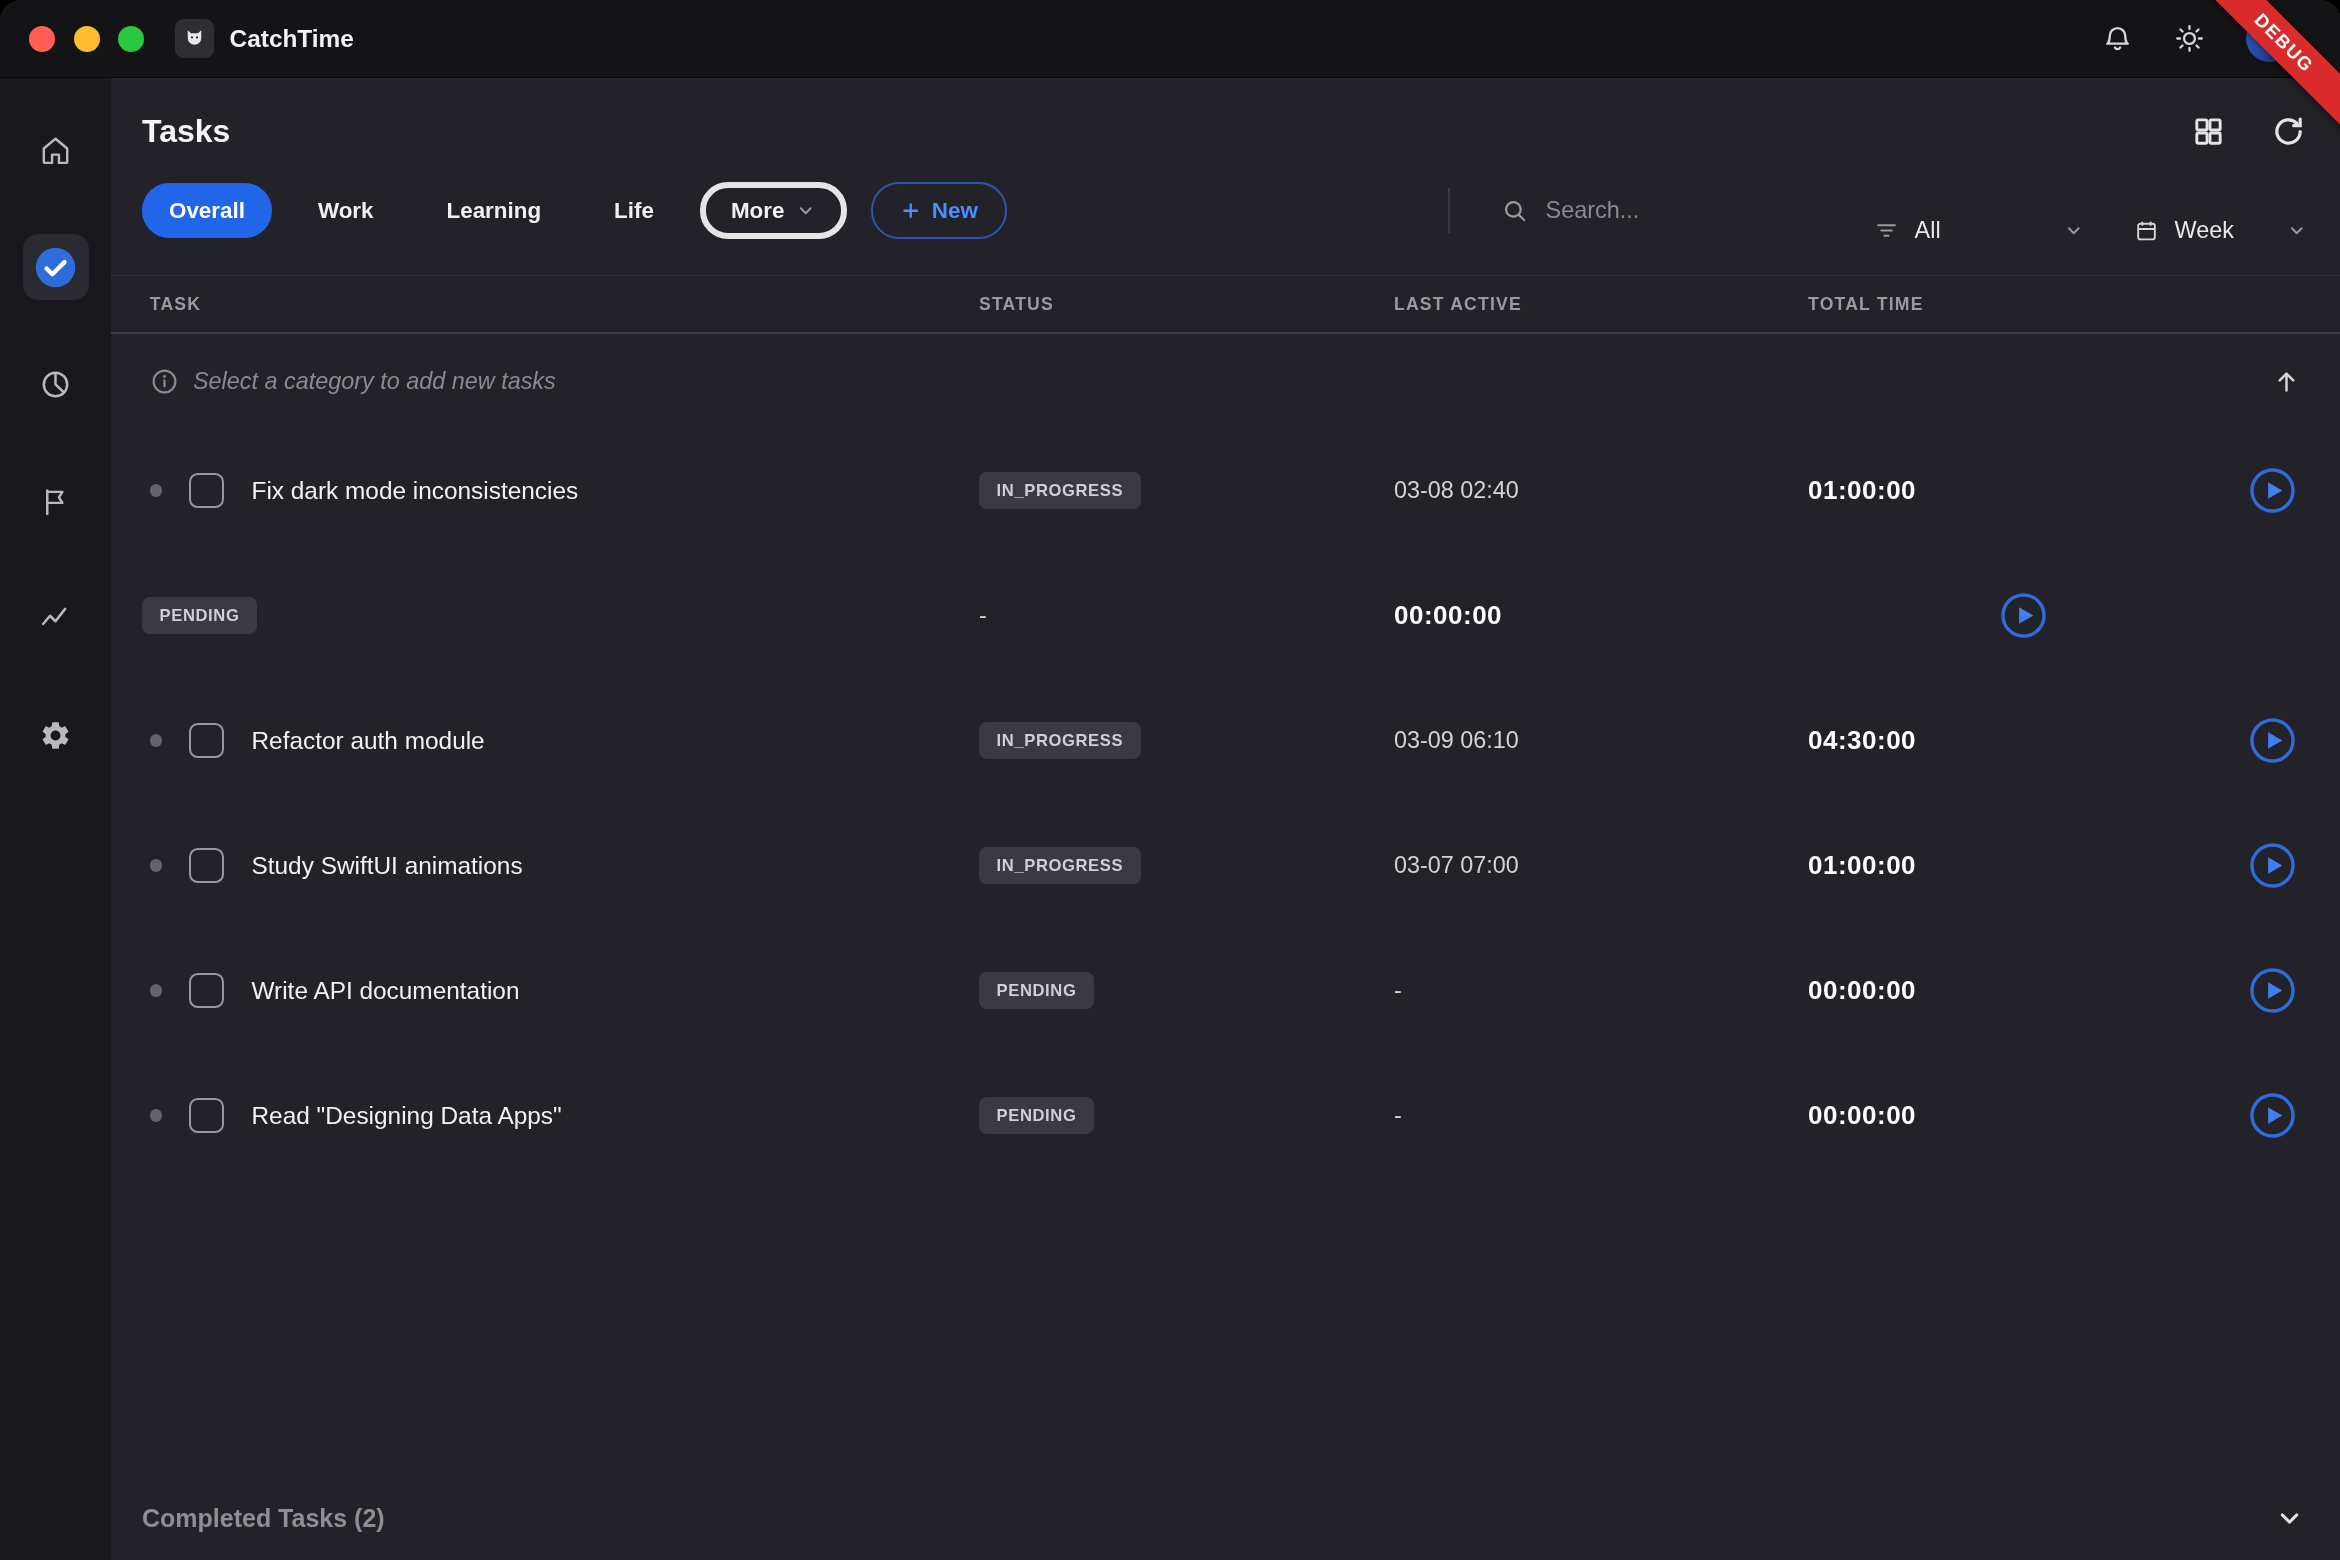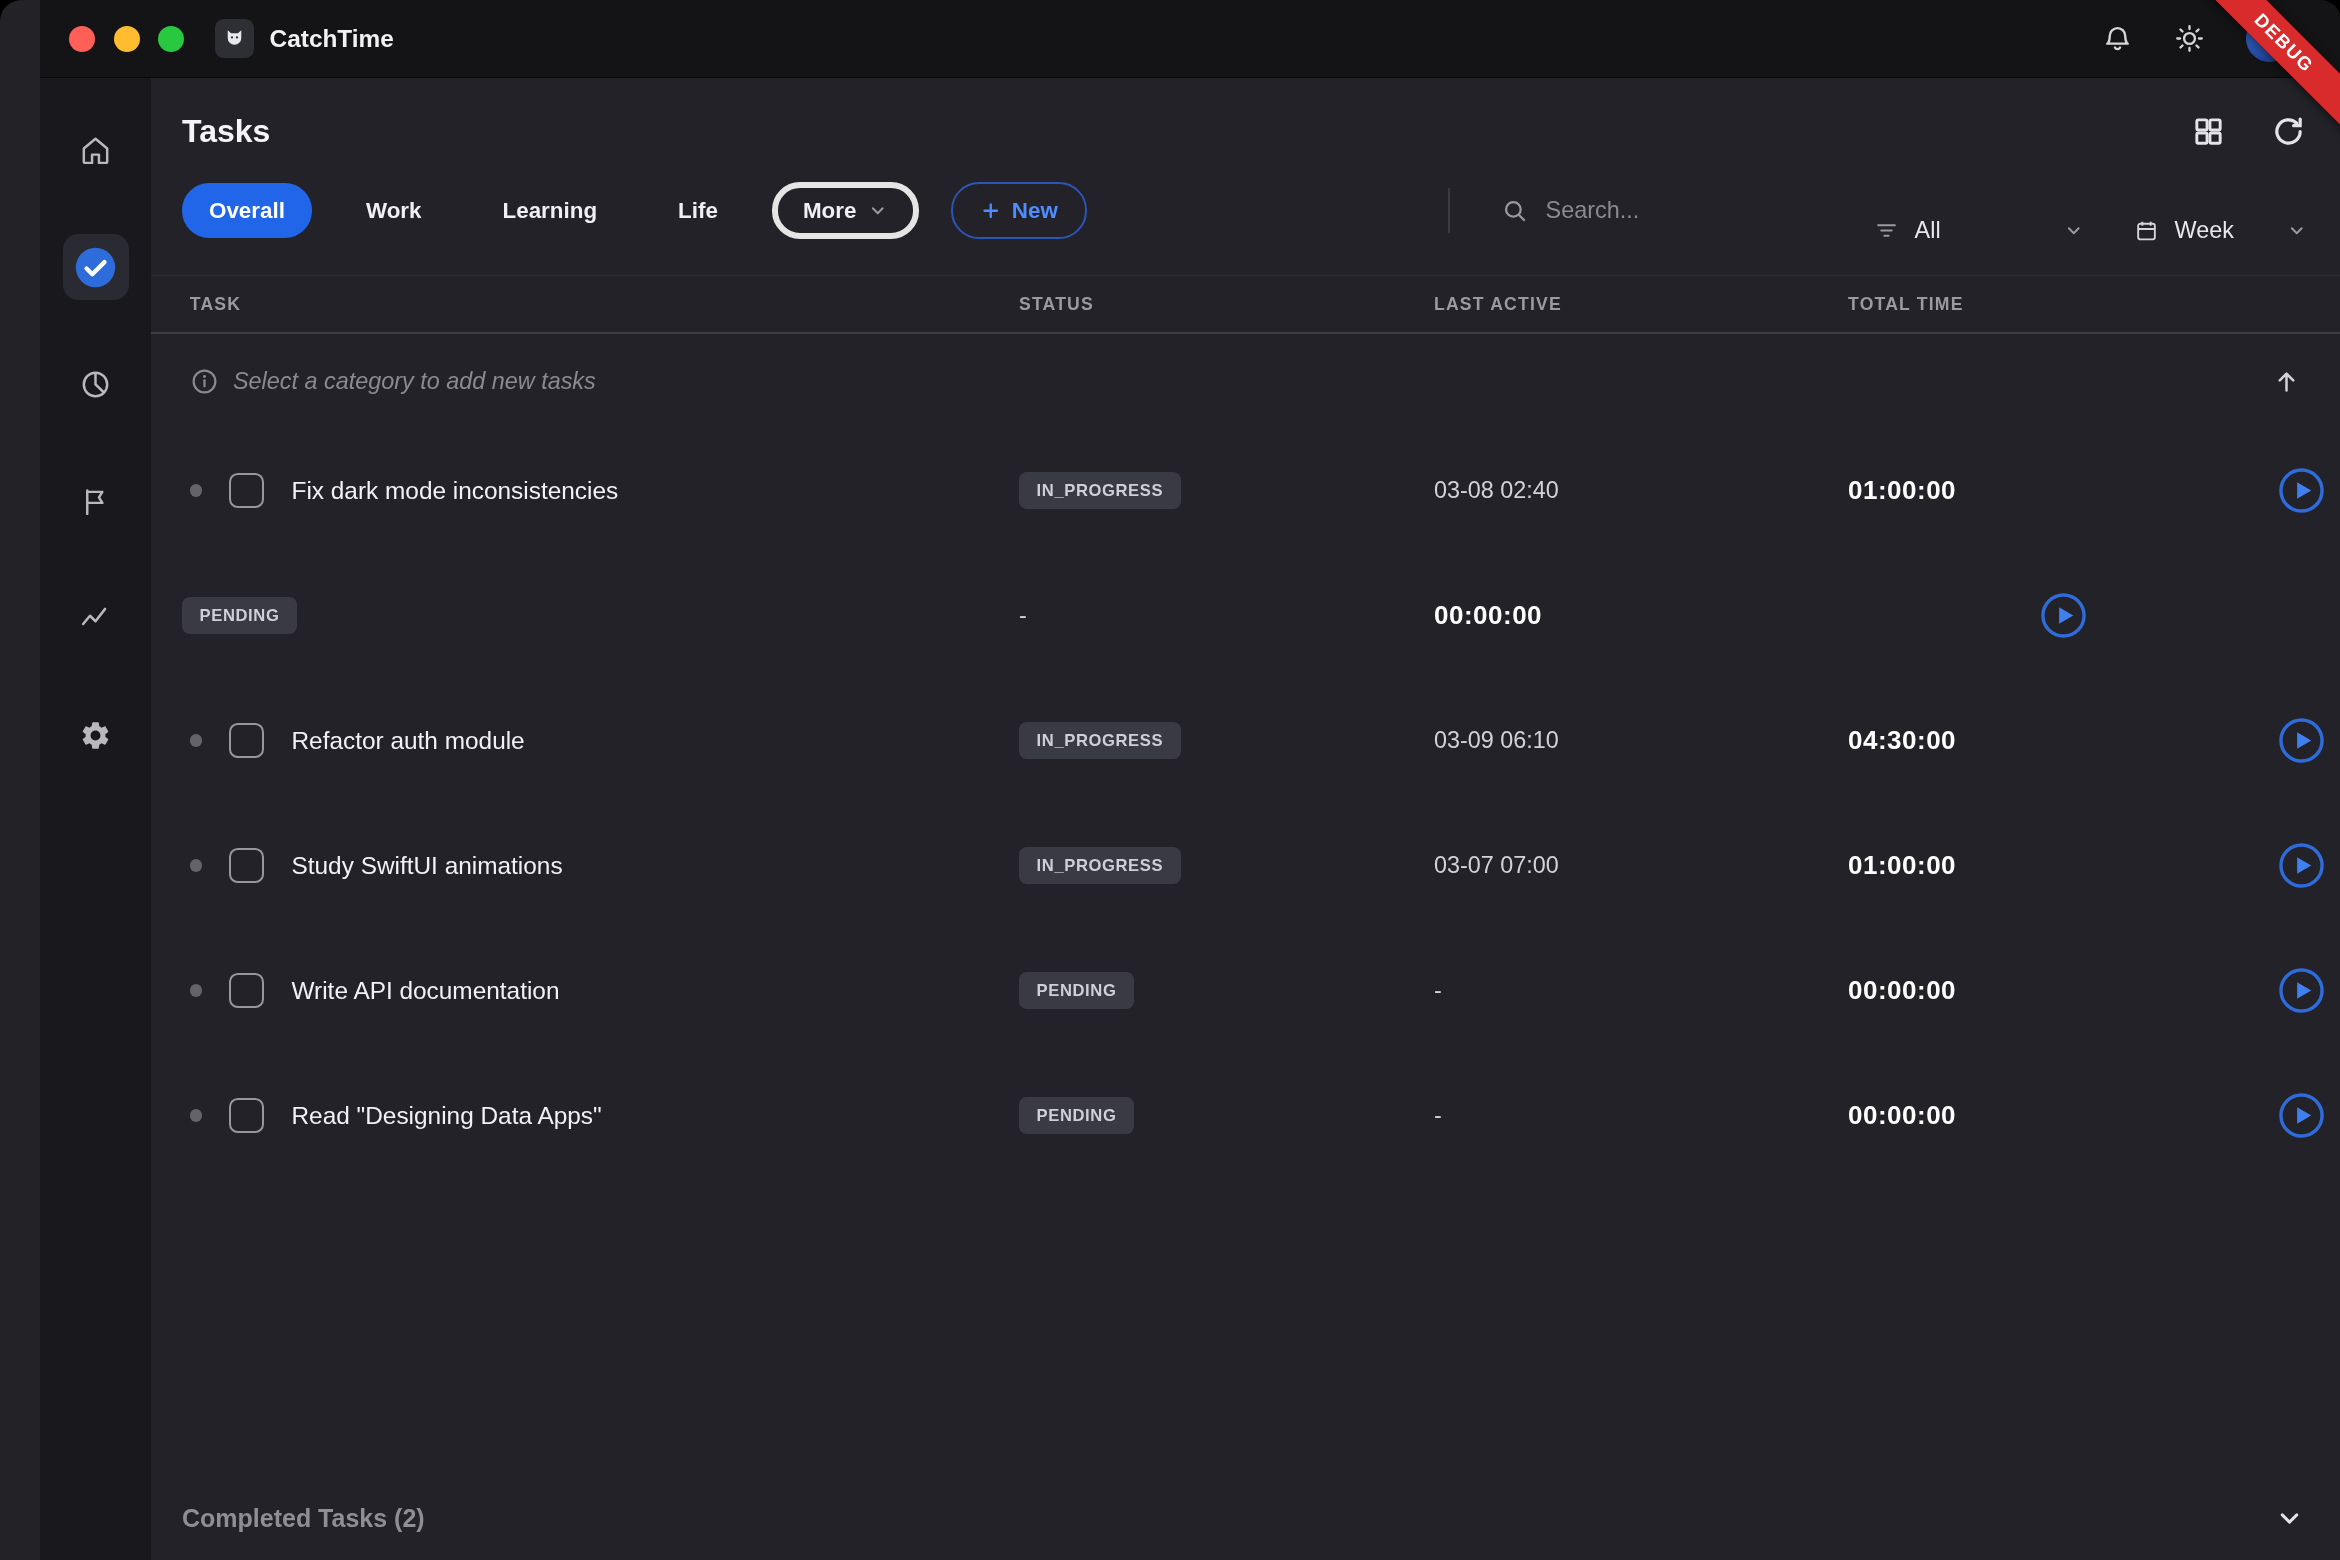--- a/index.html
+++ b/index.html
@@ -1,17 +1,17 @@
 <!DOCTYPE html>
 <html><head>
 <meta charset="utf-8">
 <style>
   * { margin:0; padding:0; box-sizing:border-box; }
   html,body { width:2341px; height:1560px; background:#000; font-family:"Liberation Sans",sans-serif; overflow:hidden; }
-  .window { width:2341px; height:1560px; border-radius:21.5px 21.5px 0 0; overflow:hidden; background:#222227; display:flex; flex-direction:column; position:relative;padding-left:40px; }
+  .window { width:2341px; height:1560px; border-radius:21.5px 21.5px 0 0; overflow:hidden; background:#222227; display:flex; flex-direction:column; position:relative; }
 
   
   .titlebar { height:78px; flex:0 0 78px; background:#141417; display:flex; align-items:center; padding:0 29px; position:relative; border-bottom:1px solid #09090b; }
   .traffic-lights { display:flex; gap:18.5px; margin-right:31px; }
   .light { width:26px; height:26px; border-radius:50%; }
   .light.red{background:#ff5f57} .light.yellow{background:#febc2e} .light.green{background:#28c840}
   .app-logo { width:39px; height:39px; border-radius:8.8px; background:#2e2e35; display:flex; align-items:center; justify-content:center; margin-right:15.6px; }
   .app-title { color:#f2f2f5; font-size:24.4px; font-weight:700; }
   .titlebar-right { margin-left:auto; display:flex; align-items:center; gap:41px; padding-right:19.5px; }
   .icon-btn { background:none; border:none; display:flex; align-items:center; justify-content:center; cursor:pointer; padding:0; }
@@ -25,21 +25,21 @@
   .side-item.active { background:#2a2a32; }
 
   .content { flex:1; background:#222228; display:flex; flex-direction:column; min-width:0; }
 
   .page-header { padding:35px 35px 0 31px; display:flex; align-items:center; justify-content:space-between;gap:32px; }
   .page-title { color:#f5f5f7; font-size:32px; font-weight:700; }
   .header-actions { display:flex; align-items:center; gap:45px; }
 
   
   .toolbar { margin-top:27px; padding:0 35px 0 31px; display:flex; align-items:center; }
-  .toolbar-left { display:flex; align-items:center; gap:27px; }
+  .toolbar-left { display:flex; align-items:center; gap:19px; }
   .tab { height:55px; padding:0 27px; border-radius:27px; border:none; background:none; color:#f0f0f3; font-size:22.4px; font-weight:600; display:flex; align-items:center; cursor:pointer; font-family:inherit; }
   .tab.active { background:#2166e8; color:#fff; }
   .more-btn { height:57px; padding:0 25px; border-radius:28px; border:6px solid #e5e5e5; background:none; color:#f0f0f3; font-size:22.4px; font-weight:600; display:flex; align-items:center; gap:11.7px; cursor:pointer; font-family:inherit; }
   .new-btn { height:57px; padding:0 27px; border-radius:28px; border:2px solid #2c55b8; background:none; color:#4d8dff; font-size:22.4px; font-weight:600; display:flex; align-items:center; gap:9.8px; cursor:pointer; margin-left:5.9px; font-family:inherit; }
   .toolbar-right { margin-left:auto; display:flex; align-items:center; gap:51px; }
   .toolbar-divider { width:2px; height:45px; background:#3a3a41; }
   .search-box { display:flex; align-items:center; gap:17.6px; width:322px; }
   .search-input { background:none; border:none; outline:none; color:#e8e8ec; font-size:23.4px; width:244px; font-family:inherit; }
   .search-input::placeholder { color:#8a8a91; }
   .select-box { display:flex; align-items:center; gap:15.6px; color:#e8e8ec; font-size:23.4px; cursor:pointer;margin-top:40px; }

